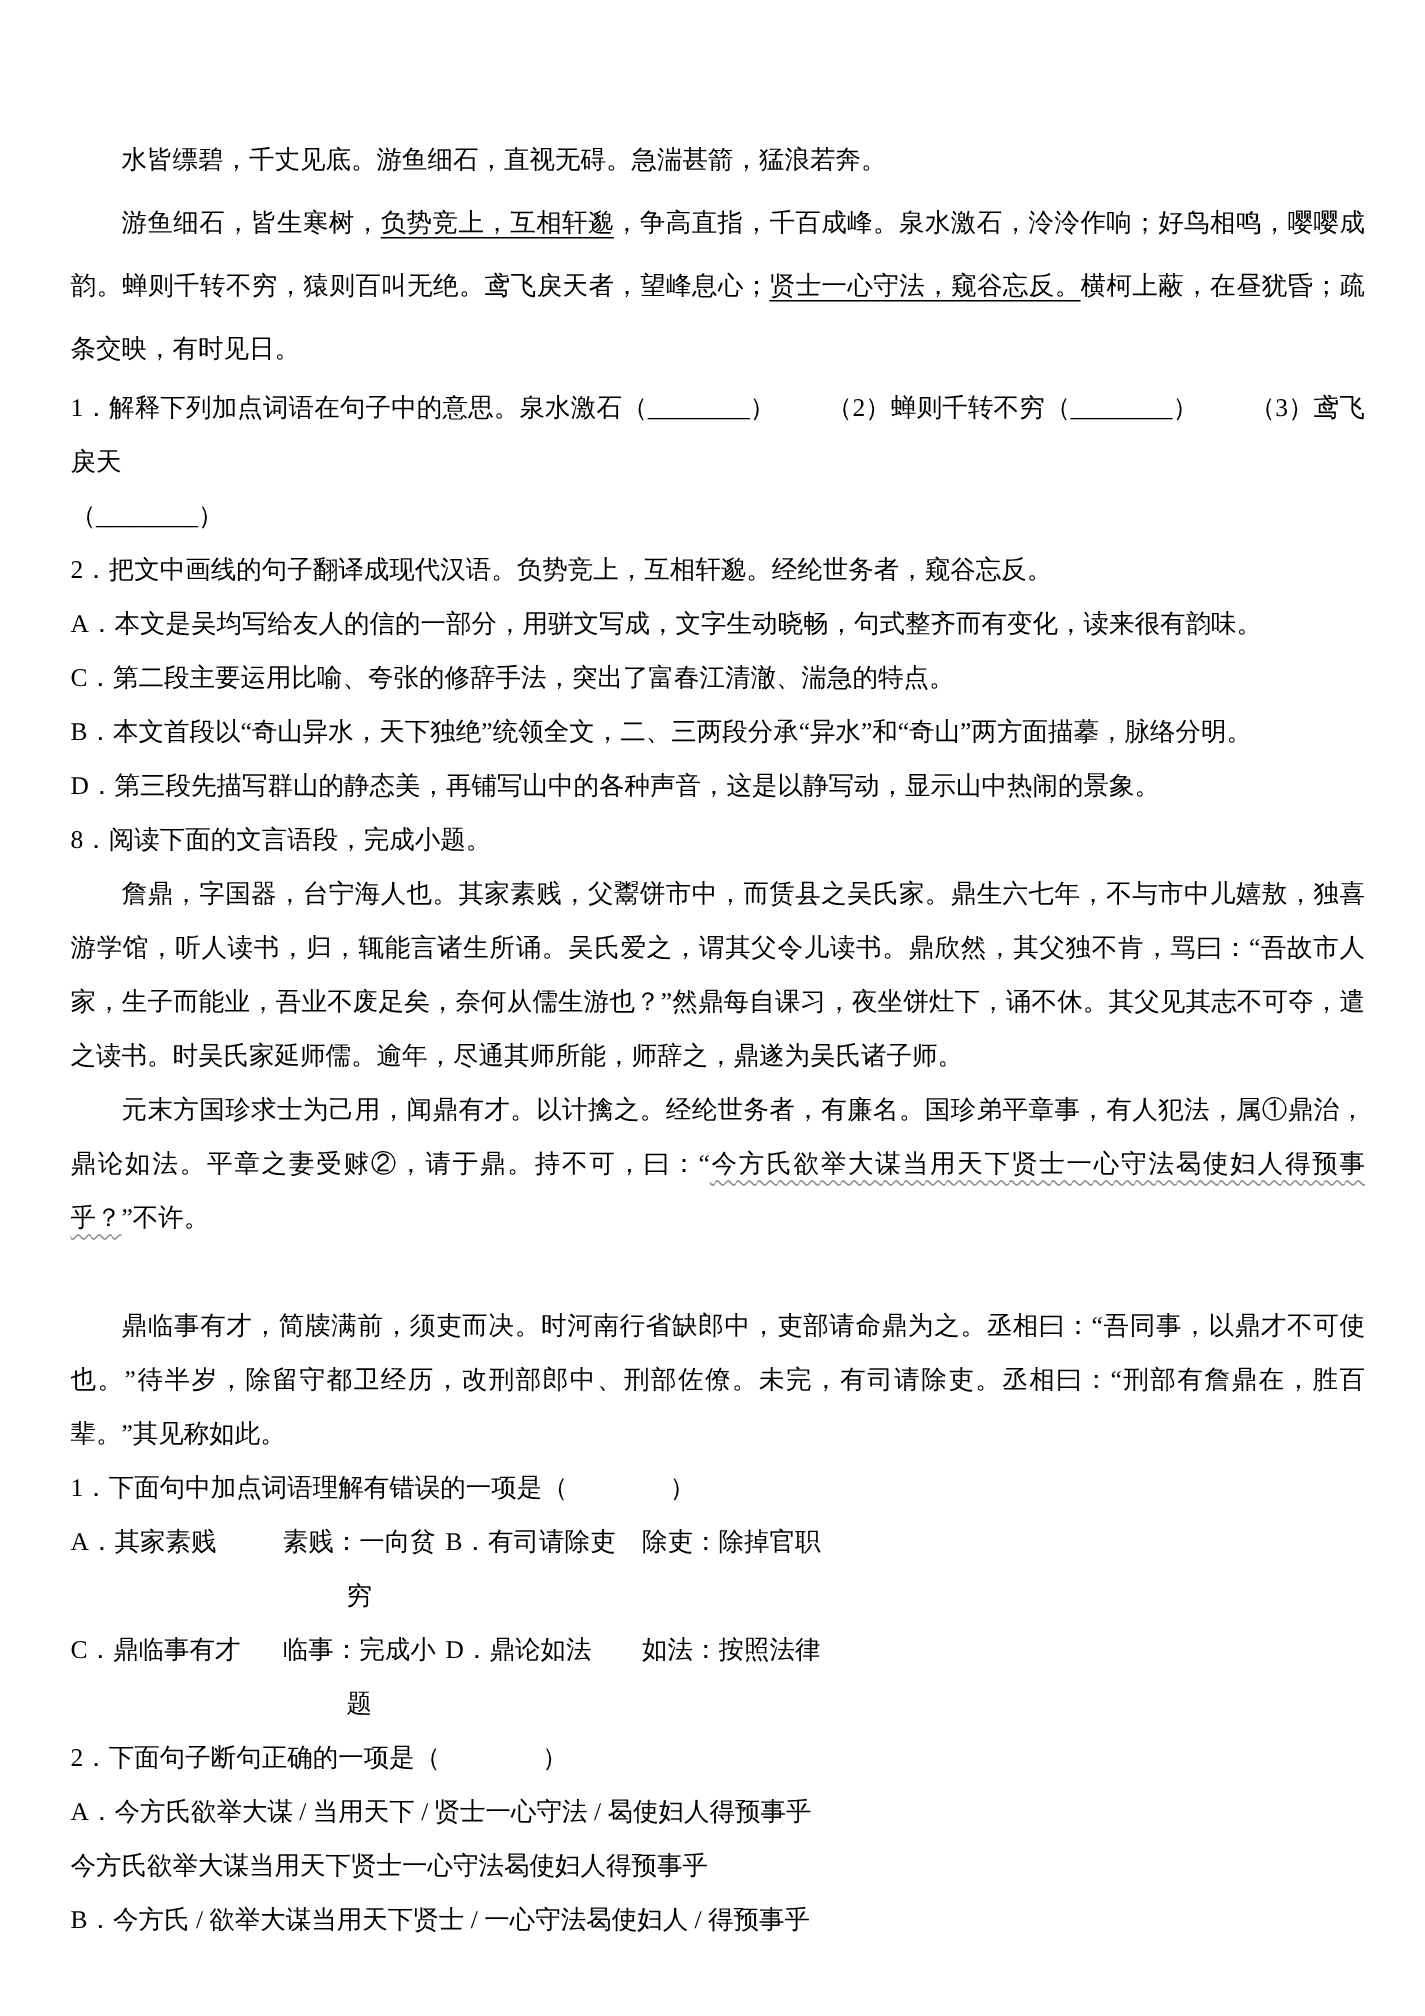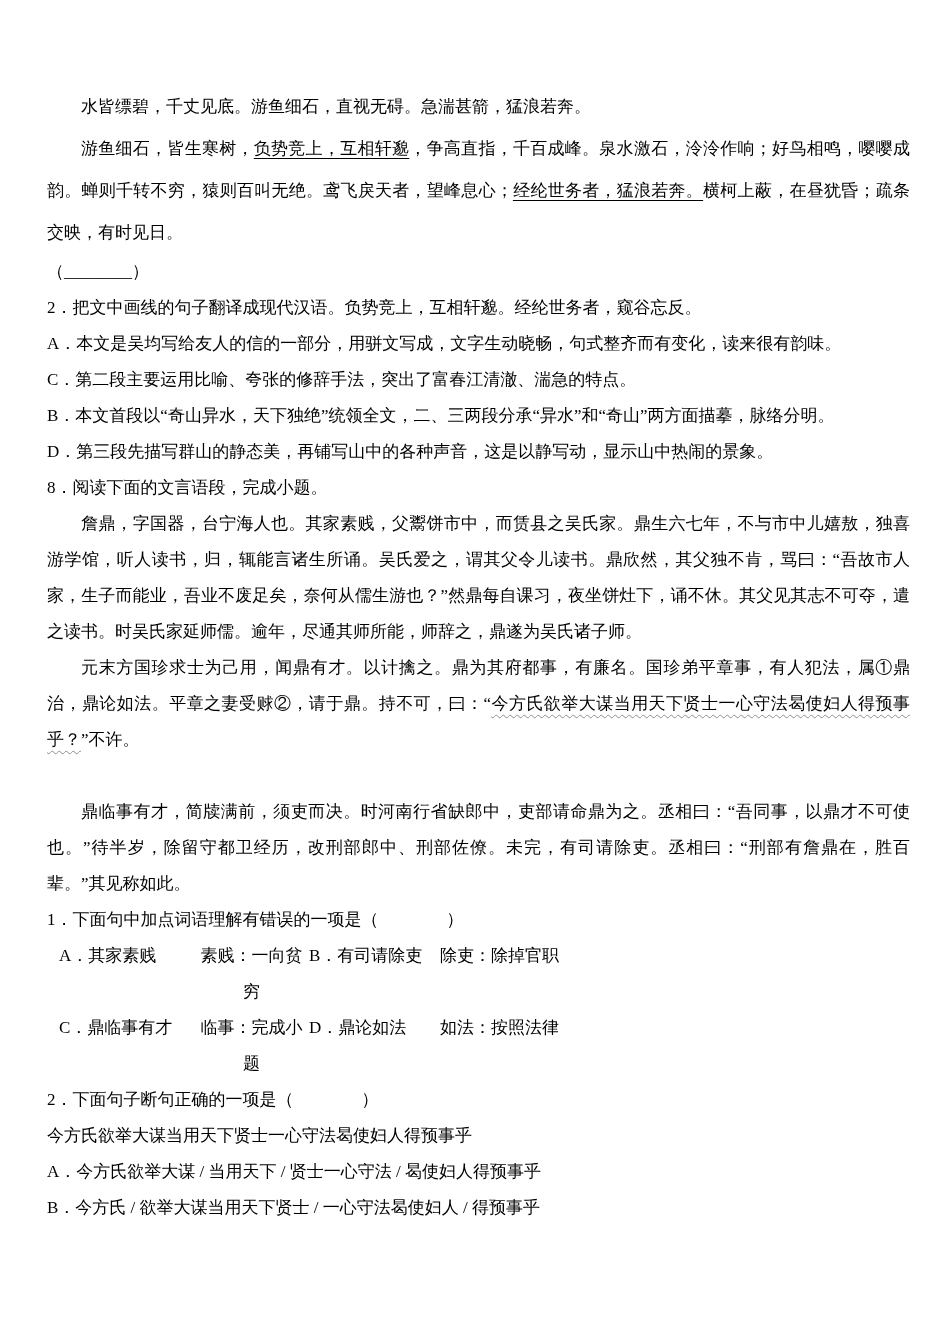--- a/index.html
+++ b/index.html
@@ -10,40 +10,43 @@
         padding:86px 40px 0 47px;background:#ffffff;}
   p{margin:0;padding:0;}
   .lh42{line-height:42px;}
   .lh36{line-height:36px;}
   .ind{text-indent:2em;}
   .jt{text-align:justify;text-justify:inter-ideograph;}
   .ul{text-decoration:underline;text-decoration-thickness:1px;text-underline-offset:4px;}
   .wavy{text-decoration:underline wavy #8f8f8f 1px;text-underline-offset:5px;}
   .blankline{height:36px;}
   .optrow{display:flex;line-height:36px;}
-  .c1{width:135px;flex:none;margin-left:12px;}
+  .c1{width:135px;flex:none;}
   .c2{width:115px;flex:none;text-align:center;}
   .c3{width:131px;flex:none;}
   .c4{flex:1;}
 </style>
 </head>
 <body>
 
 <div class="page">
 
   <section>
     <p class="lh42 ind jt">
       <span>水皆缥碧，千丈见底。游鱼细石，直视无碍。急湍甚箭，猛浪若奔。</span>
     </p>
     <p class="lh42 ind jt">
-      <span>游鱼细石，皆生寒树，</span><span class="ul">负势竞上，互相轩邈</span><span>，争高直指，千百成峰。泉水激石，泠泠作响；好鸟相鸣，嘤嘤成韵。蝉则千转不穷，猿则百叫无绝。鸢飞戾天者，望峰息心；</span><span class="ul">经纶世务者，猛浪若奔。</span><span>横柯上蔽，在昼犹昏；疏条交映，有时见日。</span>
+      <span>游鱼细石，皆生寒树，</span><span class="ul">负势竞上，互相轩邈</span><span>，争高直指，千百成峰。泉水激石，泠泠作响；好鸟相鸣，嘤嘤成韵。蝉则千转不穷，猿则百叫无绝。鸢飞戾天者，望峰息心；</span><span class="ul">贤士一心守法，窥谷忘反。</span><span>横柯上蔽，在昼犹昏；疏条交映，有时见日。</span>
     </p>
   </section>
 
   <section>
+    <p class="lh36 jt">
+      <span>1．解释下列加点词语在句子中的意思。泉水激石（________）　　（2）蝉则千转不穷（________）　　（3）鸢飞戾天</span>
+    </p>
     <p class="lh36">
       <span>（________）</span>
     </p>
     <p class="lh36 jt">
       <span>2．把文中画线的句子翻译成现代汉语。负势竞上，互相轩邈。经纶世务者，窥谷忘反。</span>
     </p>
     <p class="lh36 jt">
       <span>A．本文是吴均写给友人的信的一部分，用骈文写成，文字生动晓畅，句式整齐而有变化，读来很有韵味。</span>
     </p>
     <p class="lh36 jt">
@@ -58,21 +61,21 @@
   </section>
 
   <section>
     <p class="lh36">
       <span>8．阅读下面的文言语段，完成小题。</span>
     </p>
     <p class="lh36 ind jt">
       <span>詹鼎，字国器，台宁海人也。其家素贱，父鬻饼市中，而赁县之吴氏家。鼎生六七年，不与市中儿嬉敖，独喜游学馆，听人读书，归，辄能言诸生所诵。吴氏爱之，谓其父令儿读书。鼎欣然，其父独不肯，骂曰：“吾故市人家，生子而能业，吾业不废足矣，奈何从儒生游也？”然鼎每自课习，夜坐饼灶下，诵不休。其父见其志不可夺，遣之读书。时吴氏家延师儒。逾年，尽通其师所能，师辞之，鼎遂为吴氏诸子师。</span>
     </p>
     <p class="lh36 ind jt">
-      <span>元末方国珍求士为己用，闻鼎有才。以计擒之。鼎为其府都事，有廉名。国珍弟平章事，有人犯法，属①鼎治，鼎论如法。平章之妻受赇②，请于鼎。持不可，曰：“</span><span class="wavy">今方氏欲举大谋当用天下贤士一心守法曷使妇人得预事乎？</span><span>”不许。</span>
+      <span>元末方国珍求士为己用，闻鼎有才。以计擒之。经纶世务者，有廉名。国珍弟平章事，有人犯法，属①鼎治，鼎论如法。平章之妻受赇②，请于鼎。持不可，曰：“</span><span class="wavy">今方氏欲举大谋当用天下贤士一心守法曷使妇人得预事乎？</span><span>”不许。</span>
     </p>
     <div class="blankline"></div>
     <p class="lh36 ind jt">
       <span>鼎临事有才，简牍满前，须吏而决。时河南行省缺郎中，吏部请命鼎为之。丞相曰：“吾同事，以鼎才不可使也。”待半岁，除留守都卫经历，改刑部郎中、刑部佐僚。未完，有司请除吏。丞相曰：“刑部有詹鼎在，胜百辈。”其见称如此。</span>
     </p>
   </section>
 
   <section>
     <p class="lh36">
       <span>1．下面句中加点词语理解有错误的一项是（　　　　）</span>
@@ -86,24 +89,24 @@
     <div class="optrow">
       <span class="c1">C．鼎临事有才</span>
       <span class="c2">临事：完成小题</span>
       <span class="c3">D．鼎论如法</span>
       <span class="c4">如法：按照法律</span>
     </div>
     <p class="lh36">
       <span>2．下面句子断句正确的一项是（　　　　）</span>
     </p>
     <p class="lh36">
-      <span>今方氏欲举大谋当用天下贤士一心守法曷使妇人得预事乎</span>
+      <span>A．今方氏欲举大谋 / 当用天下 / 贤士一心守法 / 曷使妇人得预事乎</span>
     </p>
     <p class="lh36">
-      <span>A．今方氏欲举大谋 / 当用天下 / 贤士一心守法 / 曷使妇人得预事乎</span>
+      <span>今方氏欲举大谋当用天下贤士一心守法曷使妇人得预事乎</span>
     </p>
     <p class="lh36">
       <span>B．今方氏 / 欲举大谋当用天下贤士 / 一心守法曷使妇人 / 得预事乎</span>
     </p>
 
   </section>
 
 </div>
 
 </body></html>

